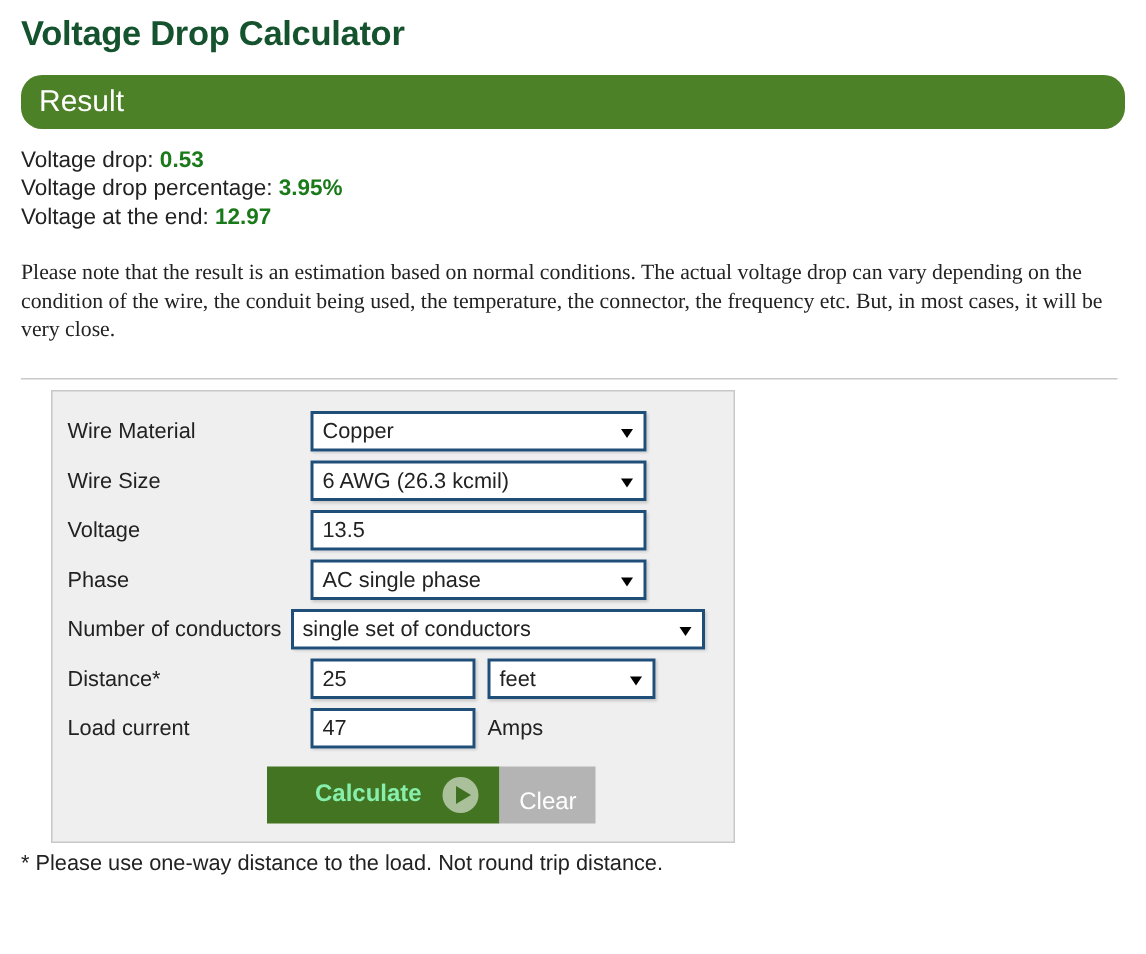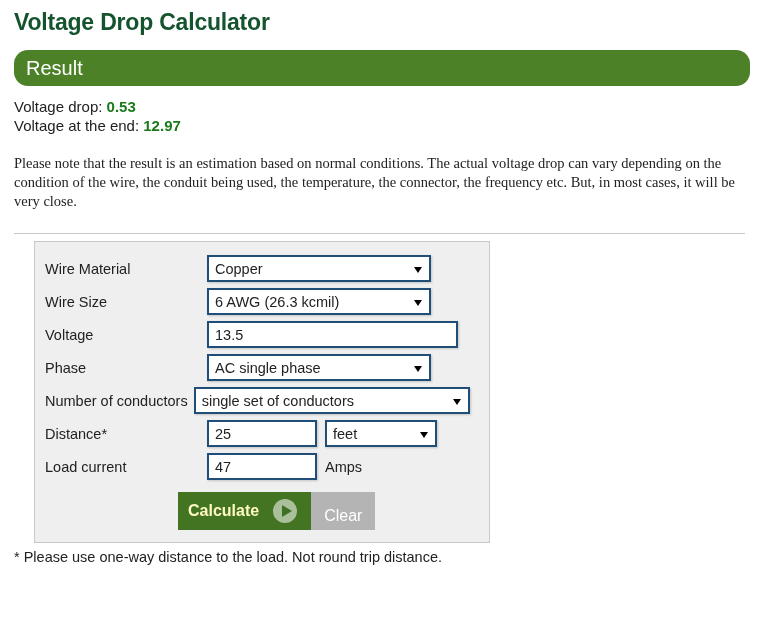--- a/index.html
+++ b/index.html
@@ -113,46 +113,46 @@
     top: 50%;
     margin-top: -2px;
     width: 0; height: 0;
     border-left: 4px solid transparent;
     border-right: 4px solid transparent;
     border-top: 6px solid #000000;
   }
 
   .w-material { width: 224px; }
   .w-size     { width: 224px; }
-  .w-voltage  { width: 251px; text-align: center; }
+  .w-voltage  { width: 224px; text-align: center; }
   .w-phase    { width: 224px; }
   .w-cond     { width: 276px; }
   .w-dist     { width: 110px; }
   .w-unit     { width: 112px; margin-left: 8px; }
   .w-load     { width: 110px; }
 
   .unit-text {
     font-size: 14.5px;
     color: #222222;
     margin-left: 8px;
   }
 
   .btnrow {
     display: flex;
     align-items: stretch;
     padding-left: 143px;
     margin-top: 9px;
   }
   .btn-calc {
     background: #427421;
-    color: #fef9c3;
+    color: #86efac;
     font-weight: bold;
     font-size: 16px;
     border: none;
-    padding: 0 14px 0 10px;
+    padding: 0 14px 0 32px;
     height: 38px;
     display: flex;
     align-items: center;
     gap: 14px;
     cursor: pointer;
     font-family: "Liberation Sans", sans-serif;
   }
   .play-circle {
     width: 24px; height: 24px;
     border-radius: 50%;
@@ -189,20 +189,21 @@
 <body>
 
 <div class="page">
 
   <h1 class="page-title">Voltage Drop Calculator</h1>
 
   <div class="result-bar">Result</div>
 
   <div class="result-lines">
     <div class="rline"><span>Voltage drop: </span><span class="val">0.53</span></div>
+    <div class="rline"><span>Voltage drop percentage: </span><span class="val">3.95%</span></div>
     <div class="rline"><span>Voltage at the end: </span><span class="val">12.97</span></div>
   </div>
 
   <p class="note">Please note that the result is an estimation based on normal conditions. The actual voltage drop can vary depending on the condition of the wire, the conduit being used, the temperature, the connector, the frequency etc. But, in most cases, it will be very close.</p>
 
   <div class="divider"></div>
 
   <div class="form-panel">
 
     <div class="frow">

